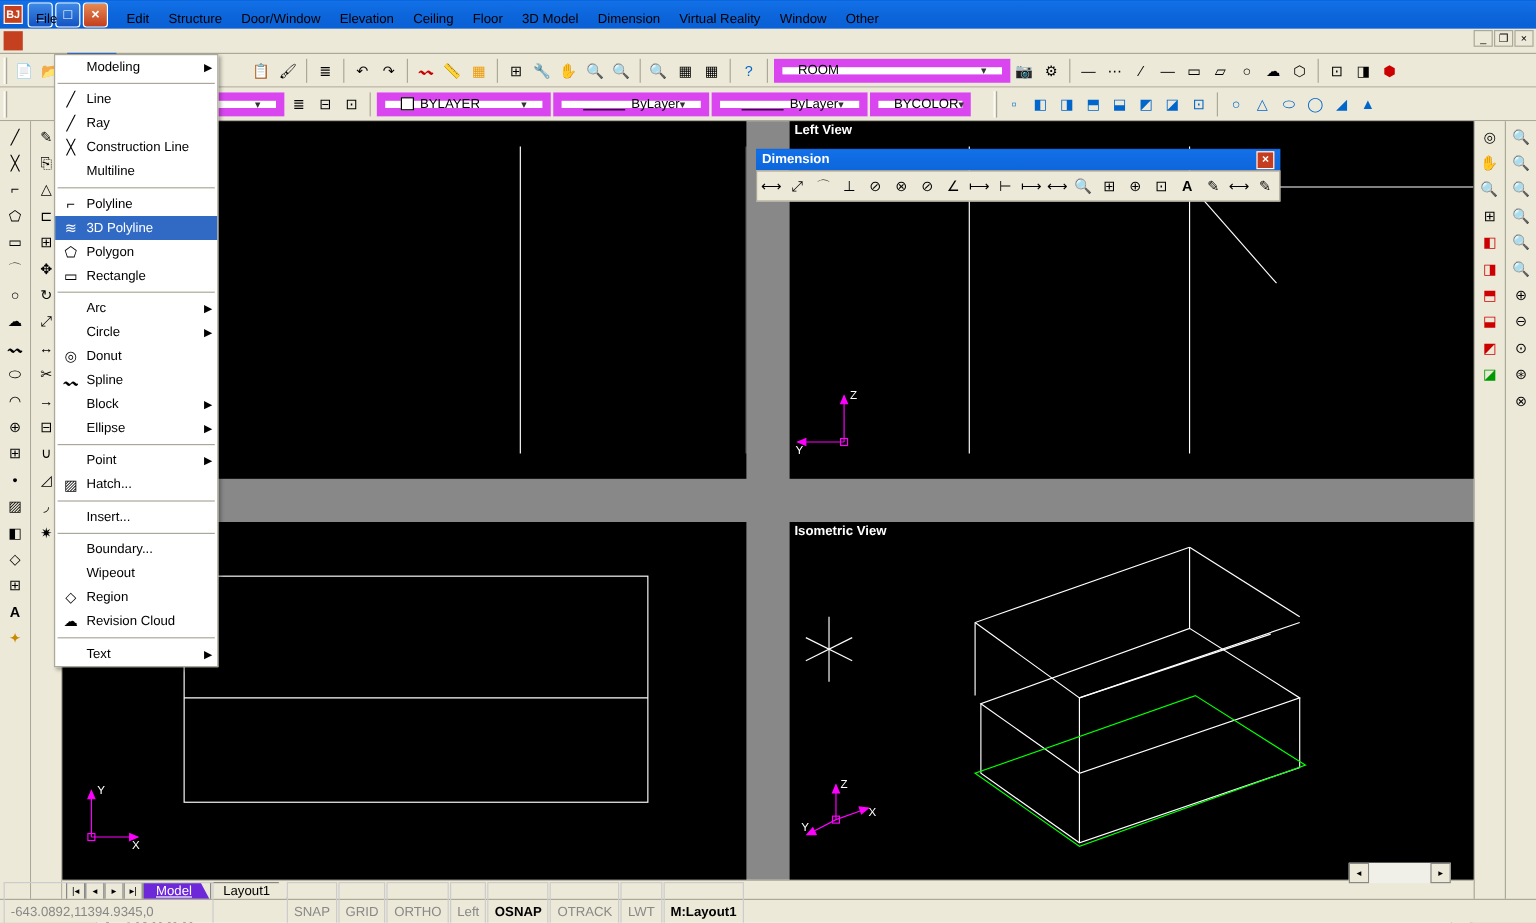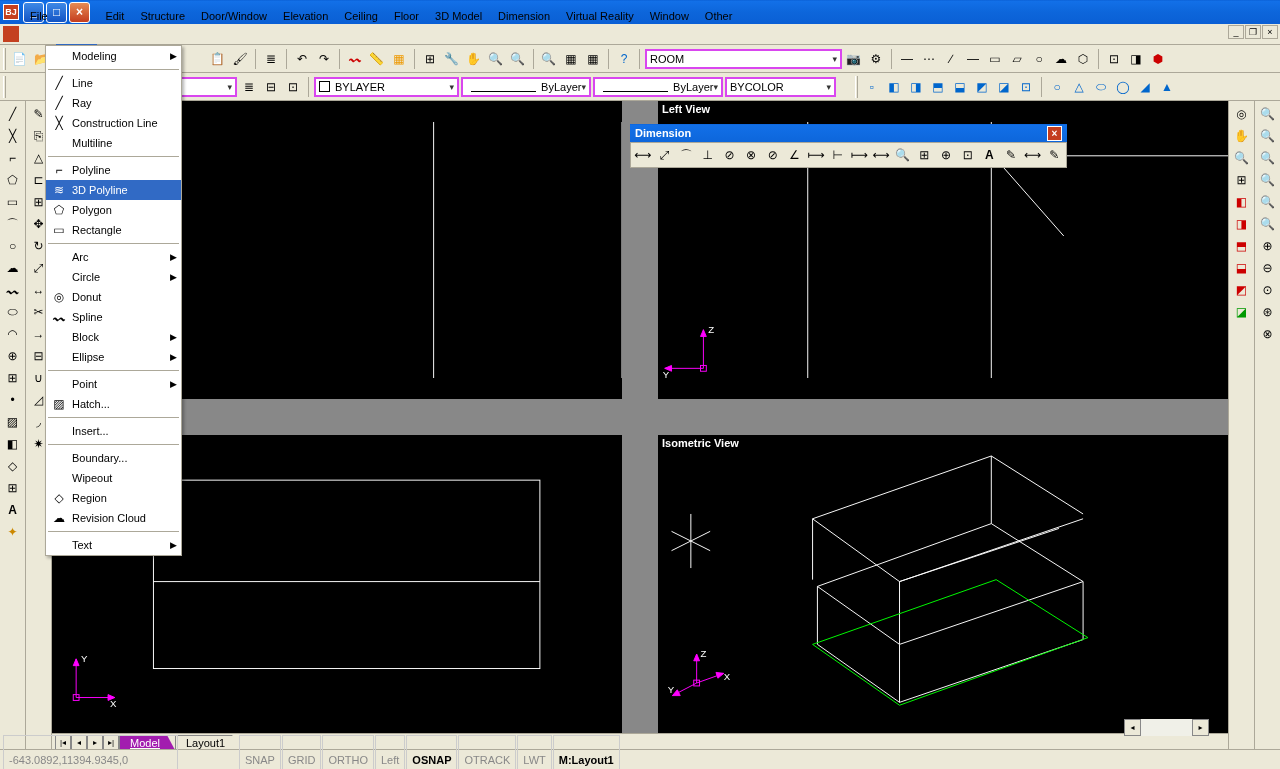--- a/index.html
+++ b/index.html
@@ -21,21 +21,21 @@
 .menu-item { padding: 2px 8px; cursor: default; }
 .menu-item.active { background: #316ac5; color: white; margin-top: 36px; }
 .mdi-controls { position: absolute; right: 2px; top: 1px; display: flex; gap: 1px; }
 .mdi-btn { width: 16px; height: 14px; background: #ece9d8; border: 1px solid #aca899; font-size: 9px; display: flex; align-items: center; justify-content: center; }
 
 
 .toolbar-row { height: 28px; background: #ece9d8; display: flex; align-items: center; border-bottom: 1px solid #aca899; padding: 0 3px; gap: 2px; }
 .tb-grip { width: 3px; height: 22px; border-left: 1px solid #fff; border-right: 1px solid #aca899; margin-right: 2px; }
 .tb-btn { width: 20px; height: 20px; display: flex; align-items: center; justify-content: center; border: 1px solid transparent; font-size: 12px; }
 .tb-sep { width: 1px; height: 20px; background: #aca899; margin: 0 3px; }
-.tb-combo { height: 20px; border: 2px solid #d946ef; background: white; font-size: 11px; padding: 0 3px; display: flex; align-items: center; }
+.tb-combo { height: 20px; border: 7px solid #d946ef; background: white; font-size: 11px; padding: 0 13px; display: flex; align-items: center; }
 .tb-combo .arrow { margin-left: auto; font-size: 9px; color: #333; }
 
 
 .main-area { display: flex; height: 650px; }
 .vtoolbar { width: 26px; background: #ece9d8; display: flex; flex-direction: column; border-right: 1px solid #aca899; padding: 2px 0; }
 .vtoolbar.right { border-right: none; border-left: 1px solid #aca899; }
 .vtb-btn { width: 20px; height: 20px; margin: 1px auto; display: flex; align-items: center; justify-content: center; font-size: 12px; border: 1px solid transparent; }
 
 
 .viewport-container { flex: 1; display: grid; grid-template-columns: 1fr 1fr; grid-template-rows: 1fr 1fr; gap: 2px; background: #888; position: relative; }
@@ -55,21 +55,21 @@
 .dim-toolbar { position: absolute; top: 124px; left: 630px; width: 437px; z-index: 50; }
 .dim-title { height: 18px; background: linear-gradient(to bottom, #0a5fd5, #1270e8 5%, #0d66db); color: white; font-weight: bold; padding: 1px 5px; display: flex; align-items: center; }
 .dim-title-txt { flex: 1; }
 .dim-close { width: 15px; height: 15px; background: #c43d1e; border: 1px solid white; display: flex; align-items: center; justify-content: center; font-size: 10px; }
 .dim-body { background: #ece9d8; border: 1px solid #aca899; display: flex; padding: 2px; gap: 2px; }
 
 
 .tabs-row { height: 18px; background: #ece9d8; display: flex; align-items: center; padding: 0 3px; border-top: 1px solid #aca899; }
 .tabs-row .navbtn { width: 16px; height: 16px; border: 1px solid #888; background: #ece9d8; display: flex; align-items: center; justify-content: center; font-size: 8px; }
 .tab { padding: 1px 10px; background: #ece9d8; border: 1px solid #888; border-bottom: none; font-size: 11px; clip-path: polygon(0 0, calc(100% - 8px) 0, 100% 100%, 0 100%); padding-right: 14px; }
-.tab.active { background: #a21caf; color: #fff; text-decoration: underline; }
+.tab.active { background: #6d28d9; color: #fff; text-decoration: underline; }
 
 
 .command-area { margin: 3px 53px 3px 80px; border: 1px solid #888; background: #fff; height: 78px; display: flex; }
 .command-text { flex: 1; display: flex; flex-direction: column; }
 .cmd-line { font-family: Arial; font-size: 24px; padding: 2px 6px; border-bottom: 1px solid #ccc; }
 .scrollbar-v { width: 17px; background: #ece9d8; display: flex; flex-direction: column; }
 .sb-btn { height: 17px; background: #ece9d8; border: 1px solid #888; display: flex; align-items: center; justify-content: center; font-size: 8px; }
 .sb-track { flex: 1; background: #f0f0e8; }
 .scrollbar-h { position: absolute; right: 71px; bottom: 33px; width: 85px; height: 17px; background: #ece9d8; display: flex; }
 .scrollbar-h .sb-btn { width: 17px; height: 17px; }
@@ -188,21 +188,21 @@
   <div class="tb-combo" style="width:130px;justify-content:flex-end;">
     <span style="flex:1;border-top:1px solid #000;margin:0 5px;margin-top:10px;"></span>
     <span>ByLayer</span>
     <span class="arrow">▾</span>
   </div>
   <div class="tb-combo" style="width:130px;justify-content:flex-end;">
     <span style="flex:1;border-top:1px solid #000;margin:0 5px;margin-top:10px;"></span>
     <span>ByLayer</span>
     <span class="arrow">▾</span>
   </div>
-  <div class="tb-combo" style="width:111px;">
+  <div class="tb-combo" style="width:84px;">
     <span>BYCOLOR</span>
     <span class="arrow">▾</span>
   </div>
   <div style="width:15px;"></div>
   <div class="tb-grip"></div>
   <div class="tb-btn" style="color:#06c;">▫</div>
   <div class="tb-btn" style="color:#06c;">◧</div>
   <div class="tb-btn" style="color:#06c;">◨</div>
   <div class="tb-btn" style="color:#06c;">⬒</div>
   <div class="tb-btn" style="color:#06c;">⬓</div>

